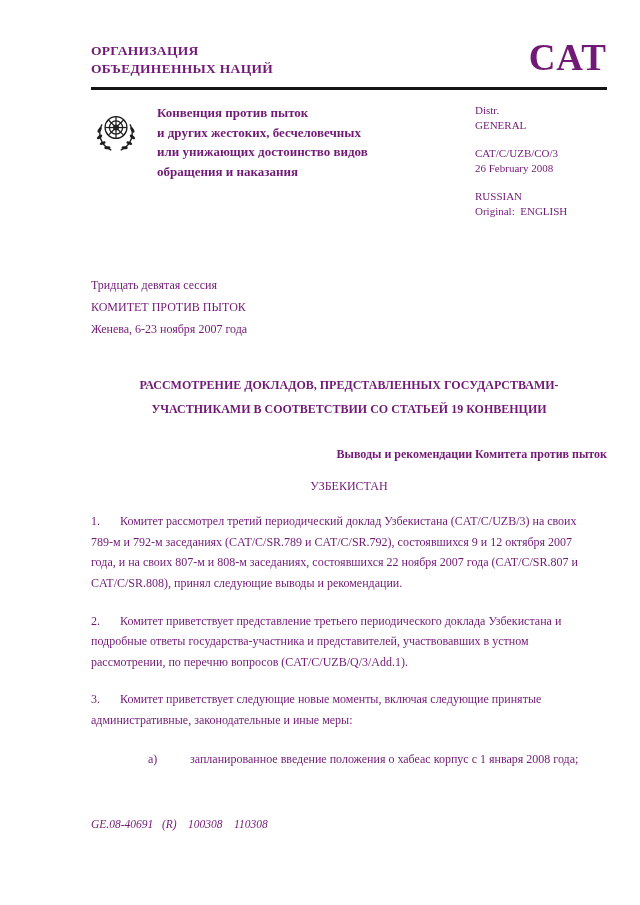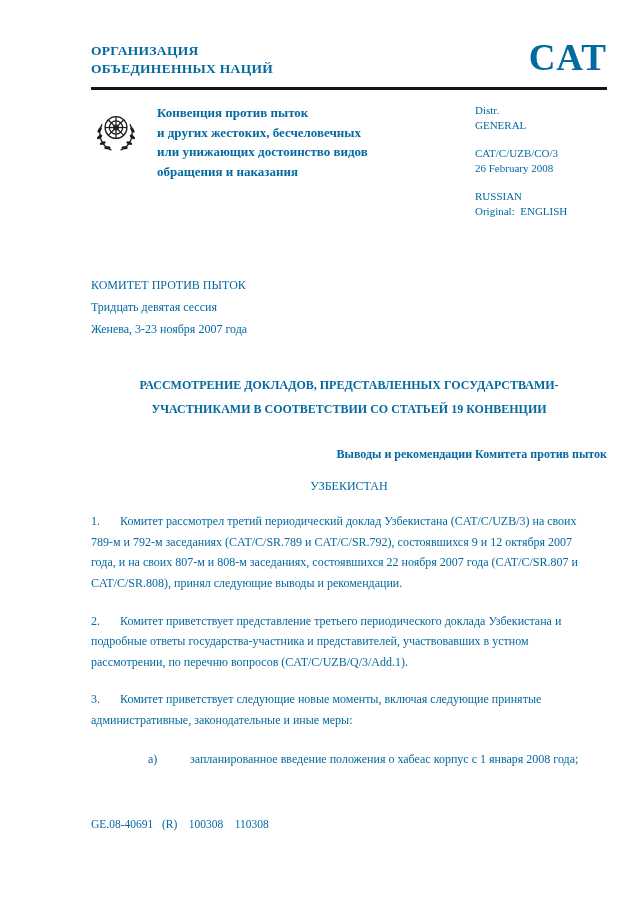--- a/index.html
+++ b/index.html
@@ -1,18 +1,18 @@
 <!DOCTYPE html>
 <html><head>
 <meta charset="utf-8">
 <style>
   html,body{margin:0;padding:0;background:#fff;}
   .page{
     width:640px;height:905px;box-sizing:border-box;position:relative;
-    background:#fff;color:#0369a1;overflow:hidden;
+    background:#fff;color:#701a75;overflow:hidden;
     padding:42px 33px 0 91px;
     font-family:"Liberation Serif","DejaVu Serif",serif;
   }
   .doc-header{display:flex;justify-content:space-between;align-items:flex-start;}
   .org-name{font-size:13.5px;font-weight:bold;line-height:1.3;letter-spacing:.3px;white-space:pre-line;}
   .doc-symbol-big{font-size:37px;font-weight:bold;line-height:.85;letter-spacing:1px;}
   .rule{border-top:3px solid #151515;margin-top:10px;}
   .masthead{display:flex;margin-top:13px;align-items:flex-start;}
   .emblem{flex:0 0 auto;margin-top:4px;}
   .emblem svg{width:50px;height:52px;display:block;}
@@ -23,21 +23,21 @@
   .session-block{margin-top:44px;font-size:12px;line-height:1.8;}
   .main-title{margin:34px 0 0 0;text-align:center;font-weight:bold;font-size:12px;line-height:1.95;white-space:pre-line;}
   .subtitle{margin-top:26px;text-align:right;font-weight:bold;font-size:12px;}
   .country{margin-top:17px;text-align:center;font-weight:normal;font-size:12px;}
   .para{margin:17px 20px 0 0;font-size:12px;line-height:1.72;text-align:left;}
   .pnum{display:inline-block;width:29px;}
   .section-heading{margin-top:15px;text-align:center;font-weight:bold;font-size:12px;}
   .sec-label{margin-left:26px;}
   .subpara{margin:18px 20px 0 57px;font-size:12px;line-height:1.72;}
   .subpara-label{display:inline-block;width:42px;}
-  .footer{position:absolute;left:91px;top:818px;font-size:11.5px;white-space:pre;}
+  .footer{position:absolute;left:91px;top:818px;font-size:11.5px;white-space:pre;font-style:italic;}
 </style>
 </head>
 <body>
 
 <div class="page">
 
   <div class="doc-header">
     <div class="org-name">ОРГАНИЗАЦИЯ
 ОБЪЕДИНЕННЫХ НАЦИЙ</div>
     <div class="doc-symbol-big">CAT</div>
@@ -87,23 +87,23 @@
         <div class="distr-line">26 February 2008</div>
       </div>
       <div class="distr-group">
         <div class="distr-line">RUSSIAN</div>
         <div class="distr-line">Original:  ENGLISH</div>
       </div>
     </div>
   </div>
 
   <div class="session-block">
+    <div>Тридцать девятая сессия</div>
     <div>КОМИТЕТ ПРОТИВ ПЫТОК</div>
-    <div>Тридцать девятая сессия</div>
-    <div>Женева, 3-23 ноября 2007 года</div>
+    <div>Женева, 6-23 ноября 2007 года</div>
   </div>
 
   <div class="main-title">РАССМОТРЕНИЕ ДОКЛАДОВ, ПРЕДСТАВЛЕННЫХ ГОСУДАРСТВАМИ-
 УЧАСТНИКАМИ В СООТВЕТСТВИИ СО СТАТЬЕЙ 19 КОНВЕНЦИИ</div>
   <div class="subtitle">Выводы и рекомендации Комитета против пыток</div>
   <div class="country">УЗБЕКИСТАН</div>
 
   <p class="para"><span class="pnum">1.</span><span>Комитет рассмотрел третий периодический доклад Узбекистана (CAT/C/UZB/3) на своих 789-м и 792-м заседаниях (CAT/C/SR.789 и CAT/C/SR.792), состоявшихся 9 и 12 октября 2007 года, и на своих 807-м и 808-м заседаниях, состоявшихся 22 ноября 2007 года (CAT/C/SR.807 и CAT/C/SR.808), принял следующие выводы и рекомендации.</span></p>
 
 

